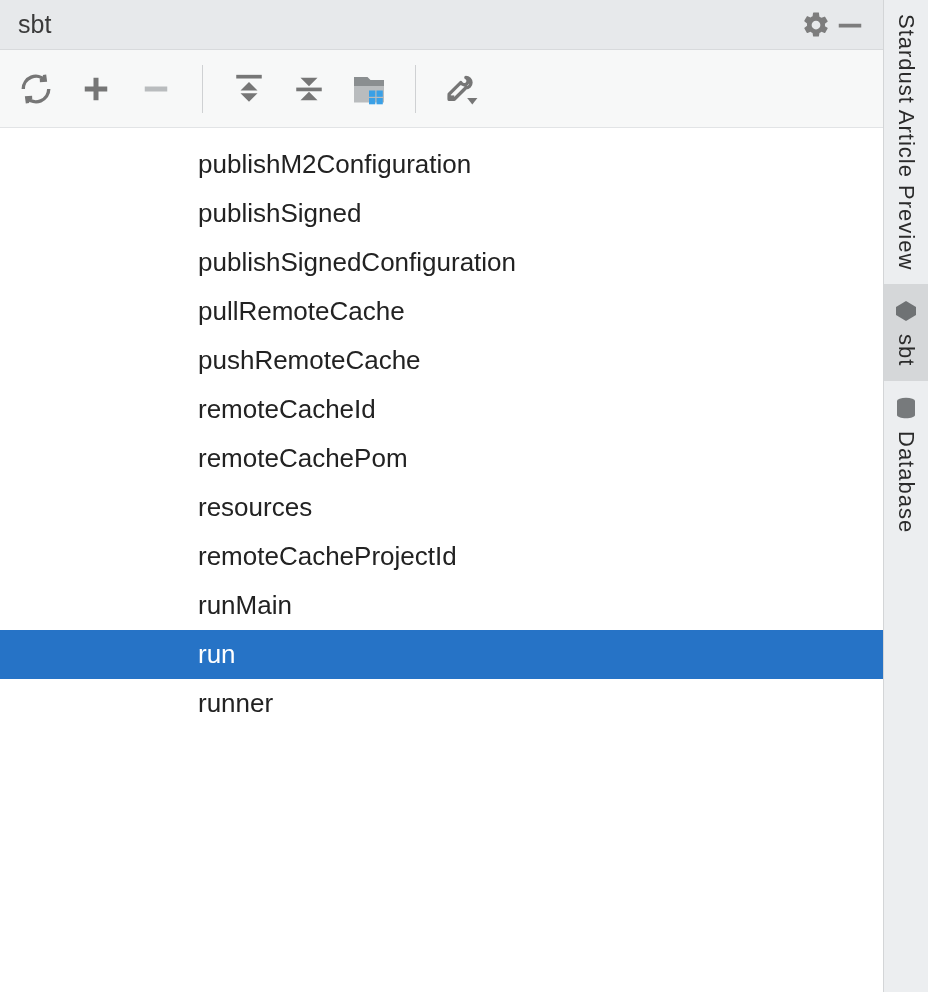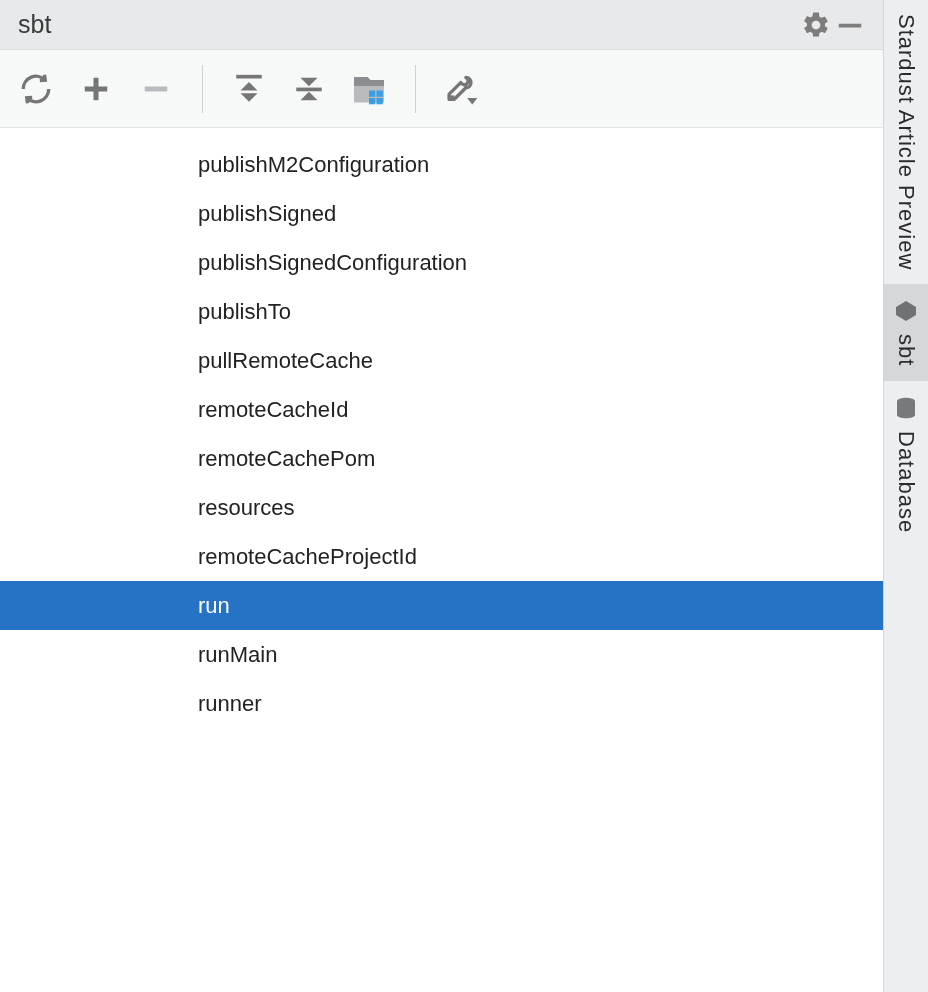--- a/index.html
+++ b/index.html
@@ -74,21 +74,21 @@
     flex: 1 1 auto;
     overflow: hidden;
     background: #ffffff;
   }
   .tree-list {
     padding-top: 12px;
   }
   .tree-item {
     height: 49px;
     line-height: 49px;
-    font-size: 22px;
+    font-size: 26px;
     color: #222222;
     padding-left: 198px;
     white-space: nowrap;
     box-sizing: border-box;
   }
   .tree-item.selected {
     background: #2673c6;
     color: #ffffff;
   }
 
@@ -210,28 +210,28 @@
           <polygon points="18,19 26,19 22,24" fill="#767676"></polygon>
         </svg>
       </span>
     </div>
 
     <div class="tree-area">
       <div class="tree-list" id="tree-list">
           <div class="tree-item">publishM2Configuration</div>
           <div class="tree-item">publishSigned</div>
           <div class="tree-item">publishSignedConfiguration</div>
-          <div class="tree-item">publishTo</div>
           <div class="tree-item">pullRemoteCache</div>
+          <div class="tree-item">pushRemoteCache</div>
           <div class="tree-item">remoteCacheId</div>
           <div class="tree-item">remoteCachePom</div>
           <div class="tree-item">resources</div>
           <div class="tree-item">remoteCacheProjectId</div>
+          <div class="tree-item">runMain</div>
           <div class="tree-item selected">run</div>
-          <div class="tree-item">runMain</div>
           <div class="tree-item">runner</div>
         </div>
     </div>
   </div>
 
   <div class="side-strip" id="side-strip">
       <div class="side-tab">
         <span class="side-label">Stardust Article Preview</span>
       </div>
       <div class="side-tab active">

